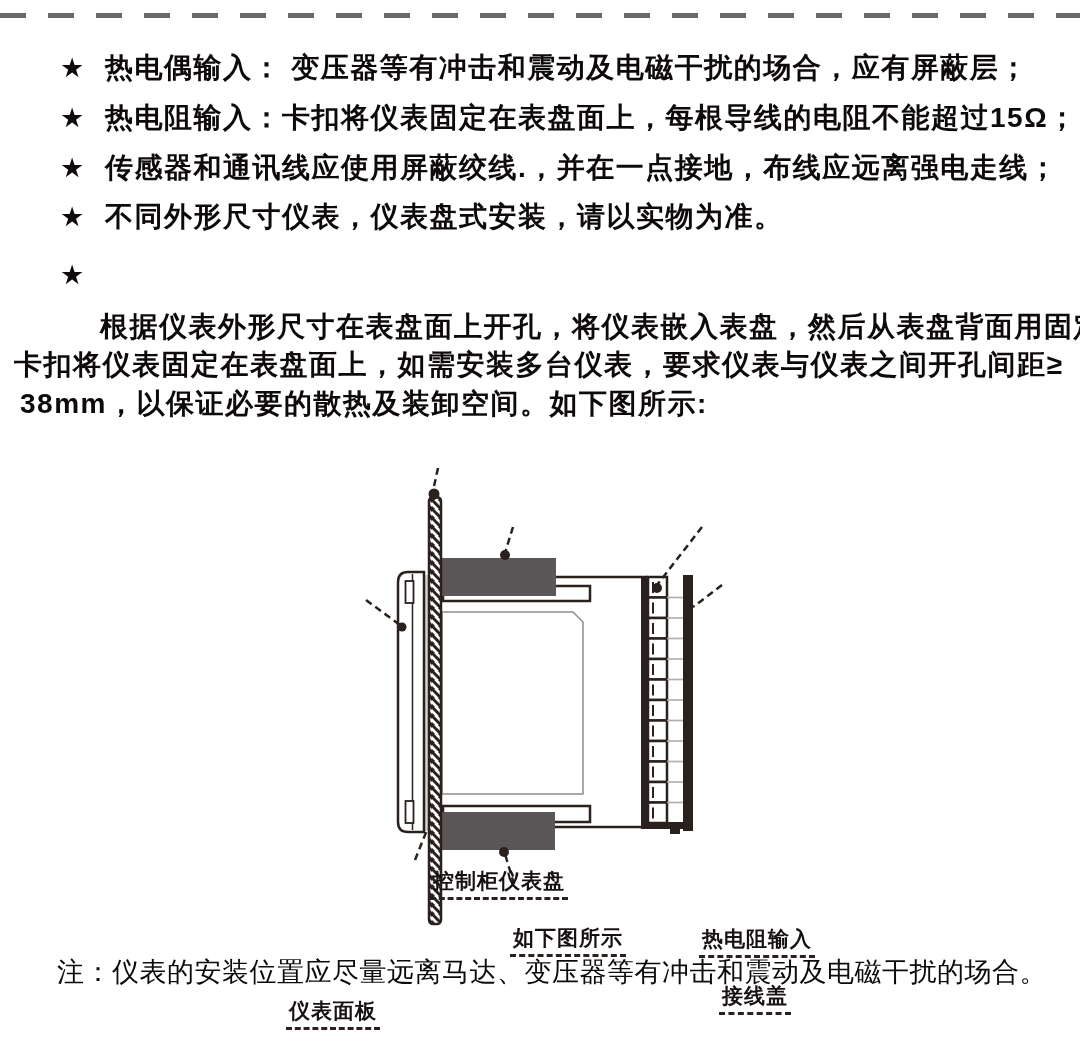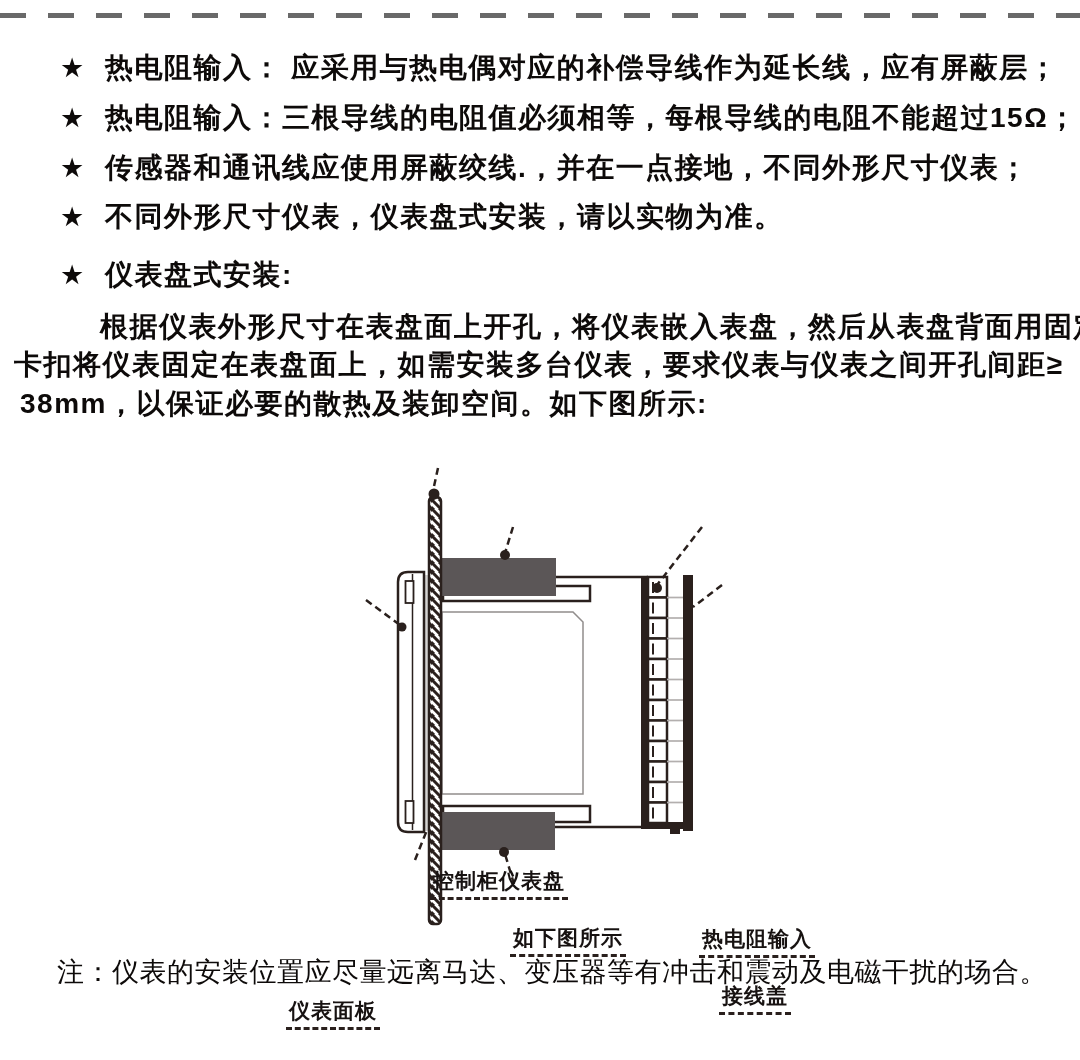--- a/index.html
+++ b/index.html
@@ -40,37 +40,36 @@
 </style>
 </head>
 <body>
 
 <div class="page">
 
   <div class="top-border"></div>
 
   <div class="bullet" style="top:52px">
     <span class="star">★</span>
-    <span>热电阻输入： 应采用与热电偶对应的补偿导线作为延长线，应有屏蔽层；</span>
+    <span>热电偶输入： 变压器等有冲击和震动及电磁干扰的场合，应有屏蔽层；</span>
   </div>
   <div class="bullet" style="top:102px">
     <span class="star">★</span>
-    <span>热电阻输入：三根导线的电阻值必须相等，每根导线的电阻不能超过15Ω；</span>
+    <span>热电阻输入：卡扣将仪表固定在表盘面上，每根导线的电阻不能超过15Ω；</span>
   </div>
   <div class="bullet" style="top:152px">
     <span class="star">★</span>
-    <span>传感器和通讯线应使用屏蔽绞线.，并在一点接地，不同外形尺寸仪表；</span>
+    <span>传感器和通讯线应使用屏蔽绞线.，并在一点接地，布线应远离强电走线；</span>
   </div>
   <div class="bullet" style="top:201px">
     <span class="star">★</span>
     <span>不同外形尺寸仪表，仪表盘式安装，请以实物为准。</span>
   </div>
   <div class="bullet" style="top:259px">
     <span class="star">★</span>
-    <span>仪表盘式安装:</span>
   </div>
 
   <div class="para-line" style="top:311px;left:100px">根据仪表外形尺寸在表盘面上开孔，将仪表嵌入表盘，然后从表盘背面用固定</div>
   <div class="para-line" style="top:349px;left:14px">卡扣将仪表固定在表盘面上，如需安装多台仪表，要求仪表与仪表之间开孔间距≥</div>
   <div class="para-line" style="top:388px;left:20px">38mm，以保证必要的散热及装卸空间。如下图所示:</div>
 
   <div class="diagram">
     <svg width="1080" height="512" viewBox="0 0 1080 512">
       <defs>
         <pattern id="hatch" width="9" height="9" patternUnits="userSpaceOnUse">

